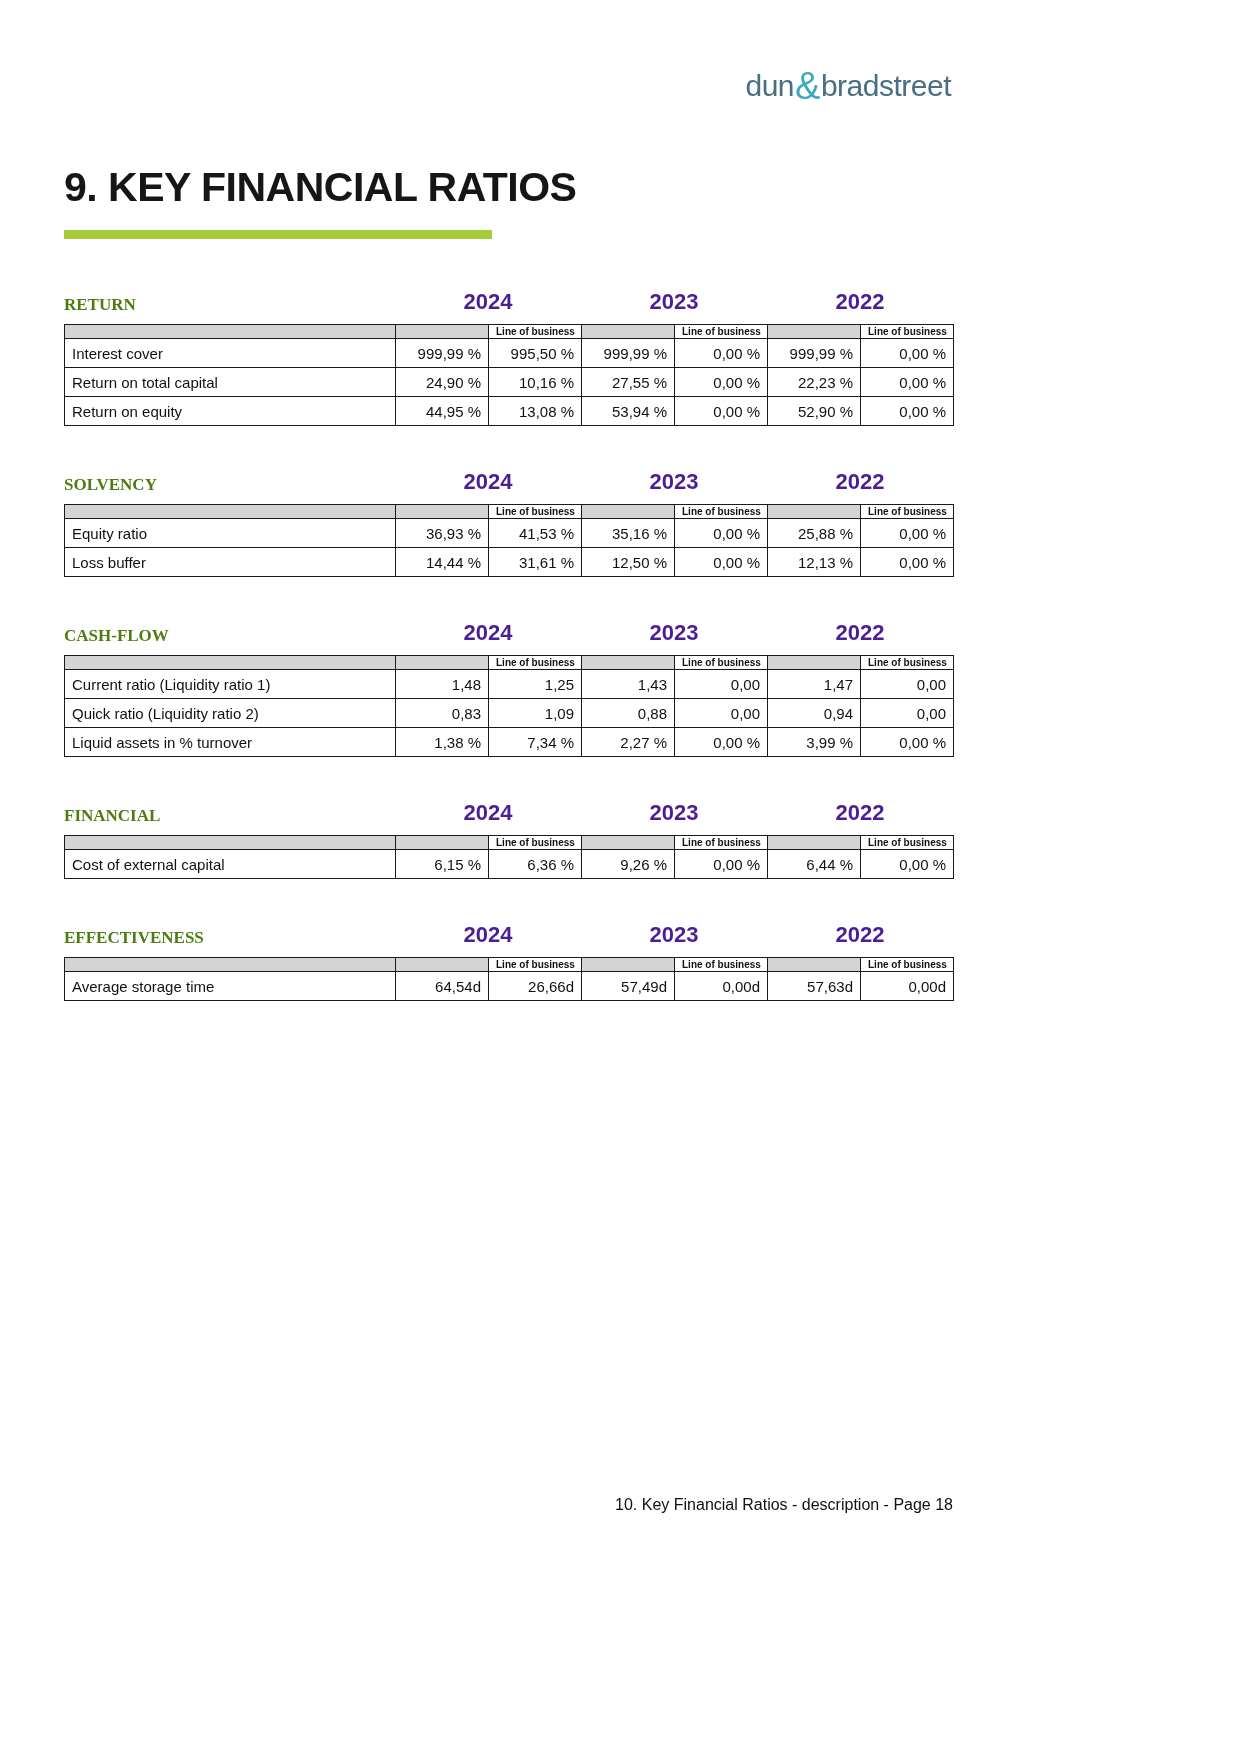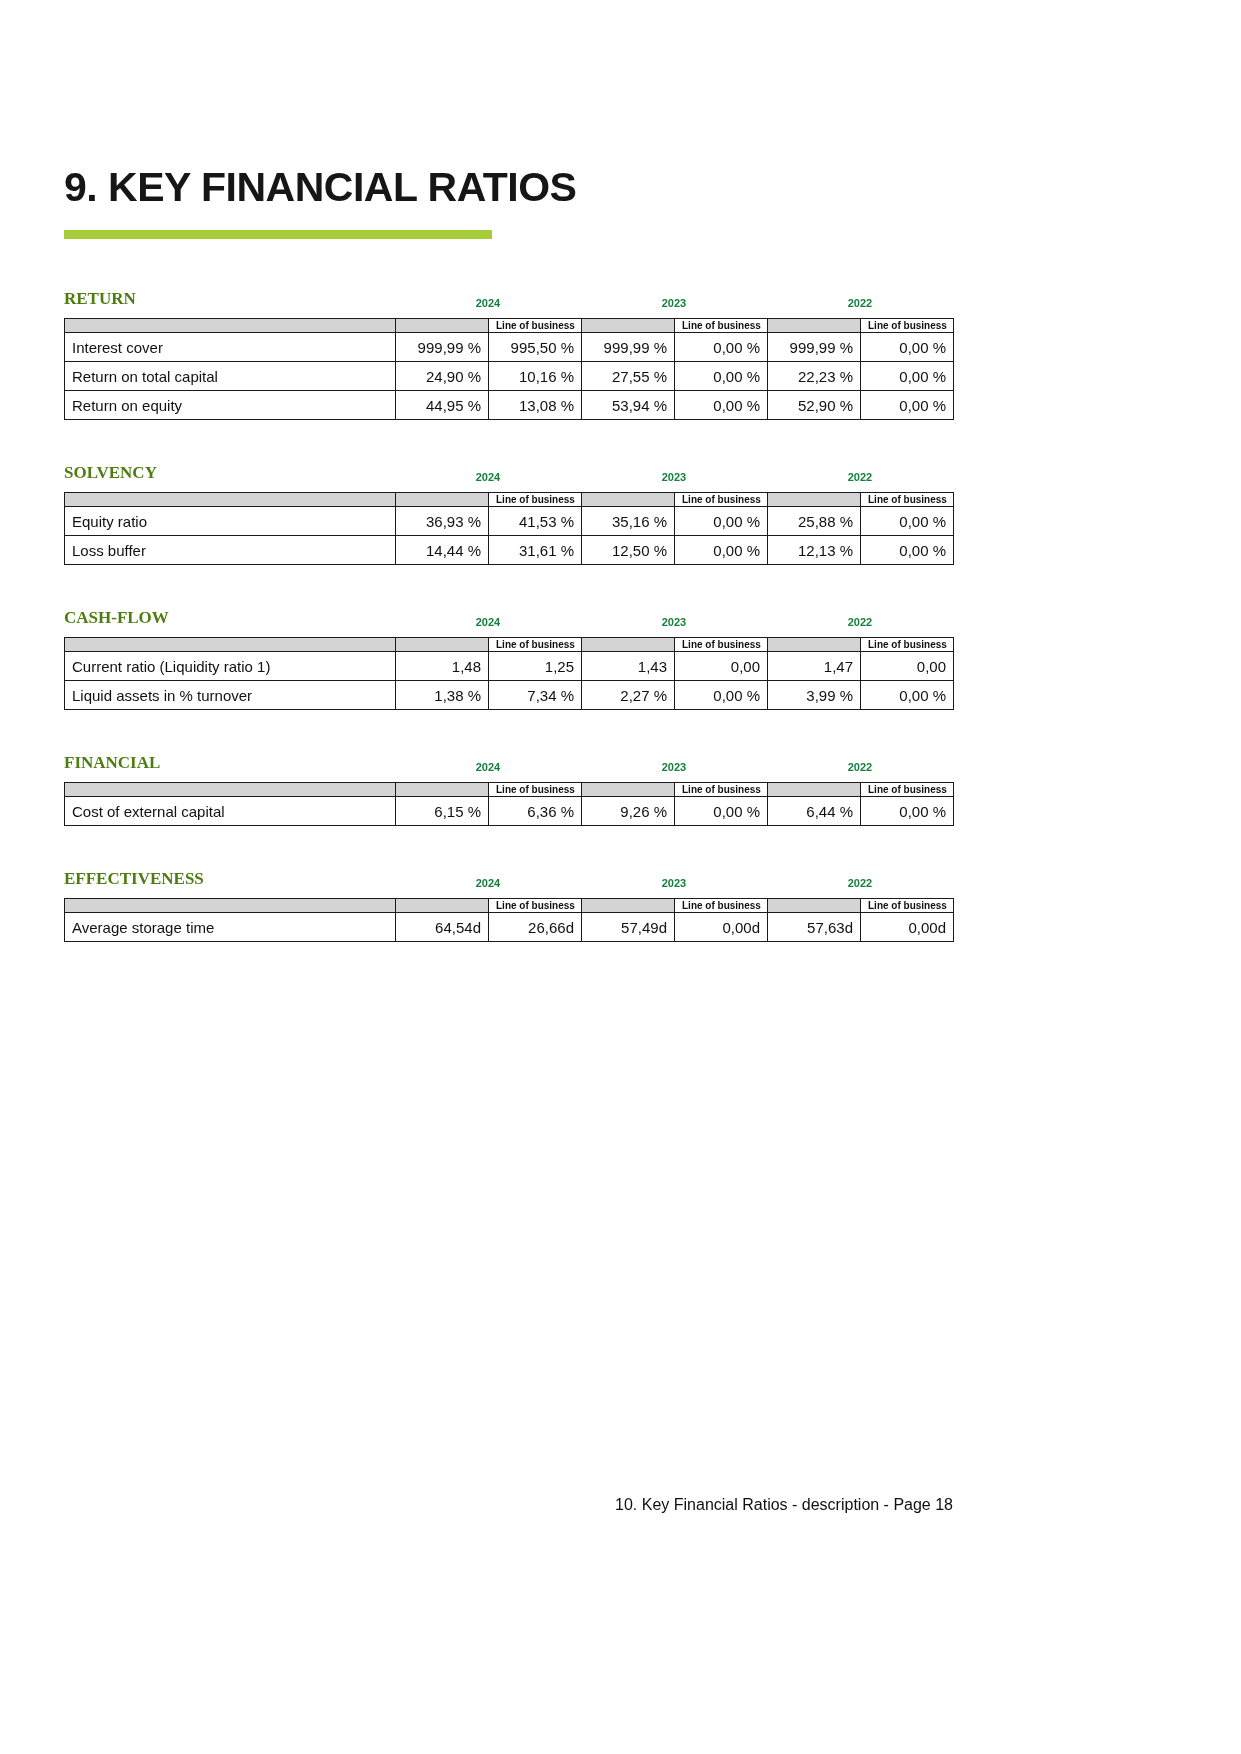--- a/index.html
+++ b/index.html
@@ -67,22 +67,22 @@
     width: 331px;
     font-weight: bold;
     font-size: 17px;
     color: #4d7c0f;
     font-family: Liberation Serif, serif;
   }
   .year-label {
     width: 186px;
     text-align: center;
     font-weight: bold;
-    font-size: 11px;
-    color: #15803d;
+    font-size: 22px;
+    color: #4c1d95;
   }
 
   table.ratio-table {
     border-collapse: collapse;
     width: 889px;
     table-layout: fixed;
     font-size: 15px;
     color: #111;
   }
   table.ratio-table col { width: 93px; }
@@ -116,20 +116,23 @@
     text-align: right;
     font-size: 16px;
     color: #111;
   }
 </style>
 </head>
 <body>
 
 <div class="page">
 
+  <div class="logo" style="color: rgb(74, 110, 130);">
+    <span>dun</span><span class="amp" style="color: rgb(58, 169, 194);">&amp;</span><span>bradstreet</span>
+  </div>
 
   <h1 class="title">9. KEY FINANCIAL RATIOS</h1>
 
   <div class="green-bar" style="background: rgb(166, 205, 56);"></div>
 
   <div class="sections">
       <section class="section">
         <div class="section-head">
           <div class="section-label">RETURN</div>
           <div class="year-label">2024</div>
@@ -264,20 +267,29 @@
             <tr class="data-row">
               <td class="metric">Current ratio (Liquidity ratio 1)</td>
               <td class="value">1,48</td>
               <td class="value">1,25</td>
               <td class="value">1,43</td>
               <td class="value">0,00</td>
               <td class="value">1,47</td>
               <td class="value">0,00</td>
             </tr>
             <tr class="data-row">
+              <td class="metric">Quick ratio (Liquidity ratio 2)</td>
+              <td class="value">0,83</td>
+              <td class="value">1,09</td>
+              <td class="value">0,88</td>
+              <td class="value">0,00</td>
+              <td class="value">0,94</td>
+              <td class="value">0,00</td>
+            </tr>
+            <tr class="data-row">
               <td class="metric">Liquid assets in % turnover</td>
               <td class="value">1,38 %</td>
               <td class="value">7,34 %</td>
               <td class="value">2,27 %</td>
               <td class="value">0,00 %</td>
               <td class="value">3,99 %</td>
               <td class="value">0,00 %</td>
             </tr>
           </tbody>
         </table>

